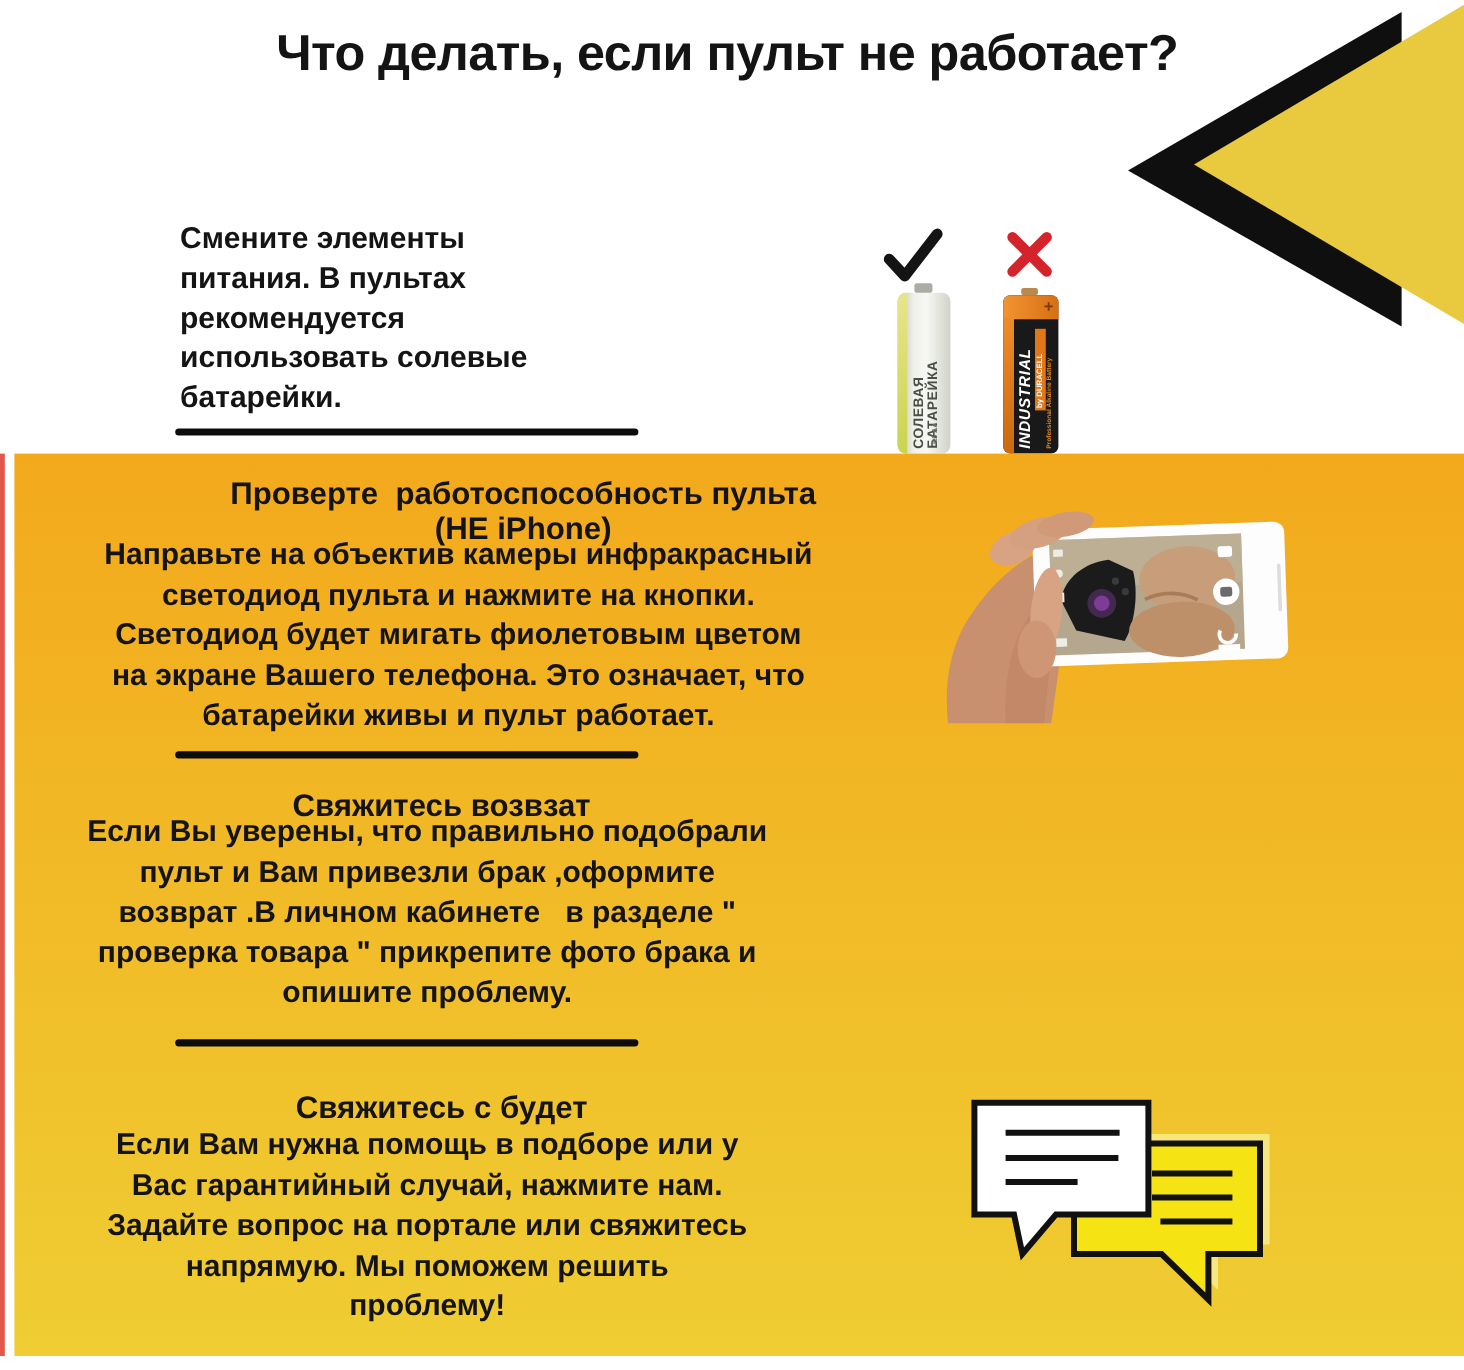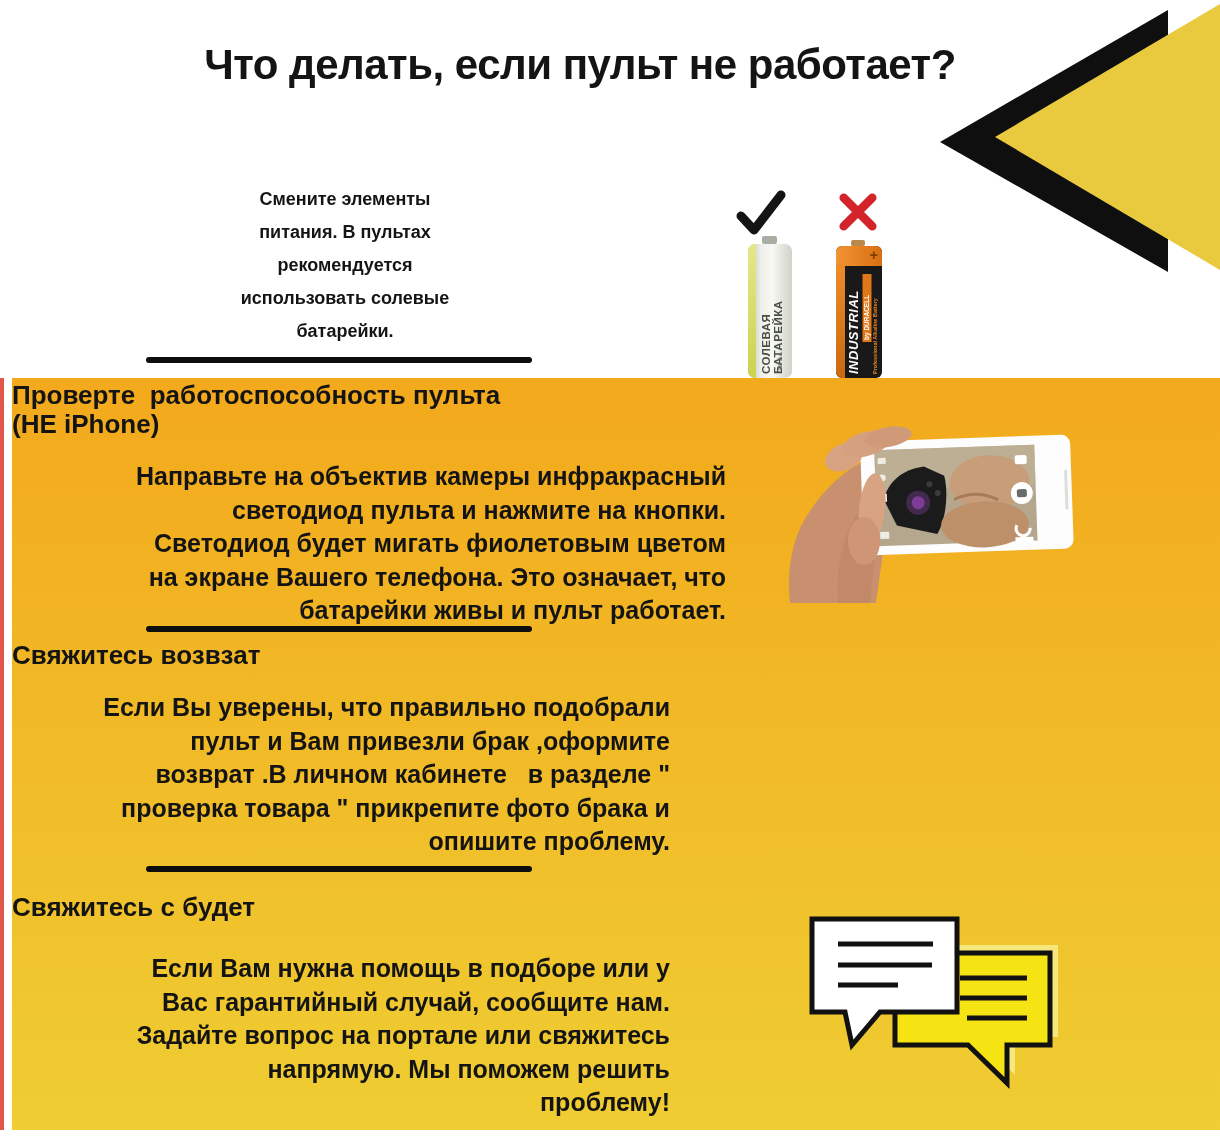--- a/index.html
+++ b/index.html
@@ -6,26 +6,26 @@
     --c-page_bg:#FFFFFF; --c-text:#141414;
     --c-panel_top:#F3A91C; --c-panel_bottom:#EFCD33;
     --c-deco_yellow:#E9C93E; --c-bubble_yellow:#F6E313;
     --c-cross_red:#D3232B; --c-edge_red:#E2574B;
     --c-duracell_orange:#E0781A; --c-battery_green:#C9D44F; --c-ir_purple:#7D3C98;
   }
   html,body{margin:0;padding:0;}
   body{background:#fff;font-family:"Liberation Sans","DejaVu Sans",sans-serif;}
   .canvas{position:relative;width:1220px;height:1142px;background:var(--c-page_bg);overflow:hidden;}
   .pre{white-space:pre-wrap;}
-  .title{position:absolute;top:41px;left:0;width:1160px;margin:0;text-align:center;
-         font-size:42px;font-weight:bold;color:var(--c-text);letter-spacing:-0.5px;}
+  .title{position:absolute;top:20px;left:0;width:1160px;margin:0;text-align:center;
+         font-size:42px;font-weight:bold;color:var(--c-text);letter-spacing:-0.5px;padding-left:26px;}
   .deco{position:absolute;top:0;left:0;width:1220px;height:300px;pointer-events:none;}
   
-  .step1-text{position:absolute;left:150px;top:183px;width:390px;text-align:center;
-              font-size:18px;line-height:33px;font-weight:bold;color:var(--c-text);}
+  .step1-text{position:absolute;left:150px;top:183px;width:390px;text-align:left;
+              font-size:25px;line-height:33px;font-weight:bold;color:var(--c-text);}
   .divider{position:absolute;height:6px;background:#0d0d0d;border-radius:3px;}
   .d1{left:146px;top:357px;width:386px;}
   .mark{position:absolute;}
   .check{left:736px;top:190px;width:50px;height:46px;}
   .cross{left:838px;top:192px;width:40px;height:40px;}
   
   .battery{position:absolute;}
   .battery-good{left:748px;top:244px;width:44px;height:134px;border-radius:7px;
     background:linear-gradient(90deg,#b9beb2 0%,#eef0e9 30%,#f7f8f3 55%,#cfd3c7 100%);}
   .battery-good .stripe{position:absolute;left:0;top:0;bottom:0;width:8px;border-radius:7px 0 0 7px;
@@ -44,23 +44,23 @@
     background:linear-gradient(180deg,#ef8c2a,#c96a10);}
   .b-brand{position:absolute;left:11px;top:24px;height:104px;font-size:13px;font-weight:bold;
            font-style:italic;color:#fff;letter-spacing:0.5px;}
   .b-by{position:absolute;left:27px;top:28px;height:64px;font-size:6.5px;font-weight:bold;color:#fff;
         background:var(--c-duracell_orange);padding:2px 1px;}
   .b-small{position:absolute;left:37px;top:42px;height:86px;font-size:5.5px;font-weight:bold;color:#e8861f;}
   
   .panel{position:absolute;left:12px;top:378px;width:1208px;height:752px;
          background:linear-gradient(180deg,var(--c-panel_top),var(--c-panel_bottom));}
   .edge-red{position:absolute;left:0;top:378px;width:4px;height:752px;background:var(--c-edge_red);}
-  .panel h2{position:absolute;margin:0;font-size:26px;line-height:29px;
+  .panel h2{position:absolute;margin:16px;text-align:center;font-size:26px;line-height:29px;
             font-weight:bold;color:var(--c-text);}
-  .panel p{position:absolute;margin:18px;text-align:right;font-size:25px;line-height:33.5px;
+  .panel p{position:absolute;margin:4px;text-align:center;font-size:25px;line-height:33.5px;
            font-weight:bold;color:var(--c-text);}
   .h-check{top:3px;left:0;width:816px;}
   .p-check{top:64px;left:36px;width:660px;}
   .phone{position:absolute;left:766px;top:35px;width:300px;height:190px;}
   .d2{left:134px;top:248px;width:386px;}
   .h-return{top:263px;left:0;width:680px;}
   .p-return{top:295px;left:40px;width:600px;line-height:34px;}
   .d3{left:134px;top:488px;width:386px;}
   .h-contact{top:515px;left:0;width:680px;}
   .p-contact{top:556px;left:40px;width:600px;}
@@ -159,21 +159,21 @@
     <h2 class="h-return">Свяжитесь возвзат</h2>
     <p class="p-return pre">Если Вы уверены, что правильно подобрали
 пульт и Вам привезли брак ,оформите
 возврат .В личном кабинете   в разделе "
 проверка товара " прикрепите фото брака и
 опишите проблему.</p>
 
     <div class="divider d3"></div>
     <h2 class="h-contact">Свяжитесь с будет</h2>
     <p class="p-contact pre">Если Вам нужна помощь в подборе или у
-Вас гарантийный случай, сообщите нам.
+Вас гарантийный случай, нажмите нам.
 Задайте вопрос на портале или свяжитесь
 напрямую. Мы поможем решить
 проблему!</p>
 
     <svg class="chat" viewBox="0 0 270 190" aria-hidden="true">
       <path d="M110,40 H263 V132 H220 V170 L181,132 H110 Z" fill="#F7ED8A" stroke="none" opacity="0.85"></path>
       <path d="M100,48 H255 V140 H212 V178 L173,140 H100 Z" fill="#F6E313" stroke="#111111" stroke-width="5" stroke-linejoin="miter"></path>
       <path d="M165,73 H232 M165,93 H232 M172,113 H232" stroke="#111111" stroke-width="5" fill="none"></path>
       <path d="M17,14 H162 V107 H85 L57,140 L50,107 H17 Z" fill="#FFFFFF" stroke="#111111" stroke-width="5" stroke-linejoin="miter"></path>
       <path d="M43,39 H138 M43,60 H137 M43,80 H103" stroke="#111111" stroke-width="5" fill="none"></path>

